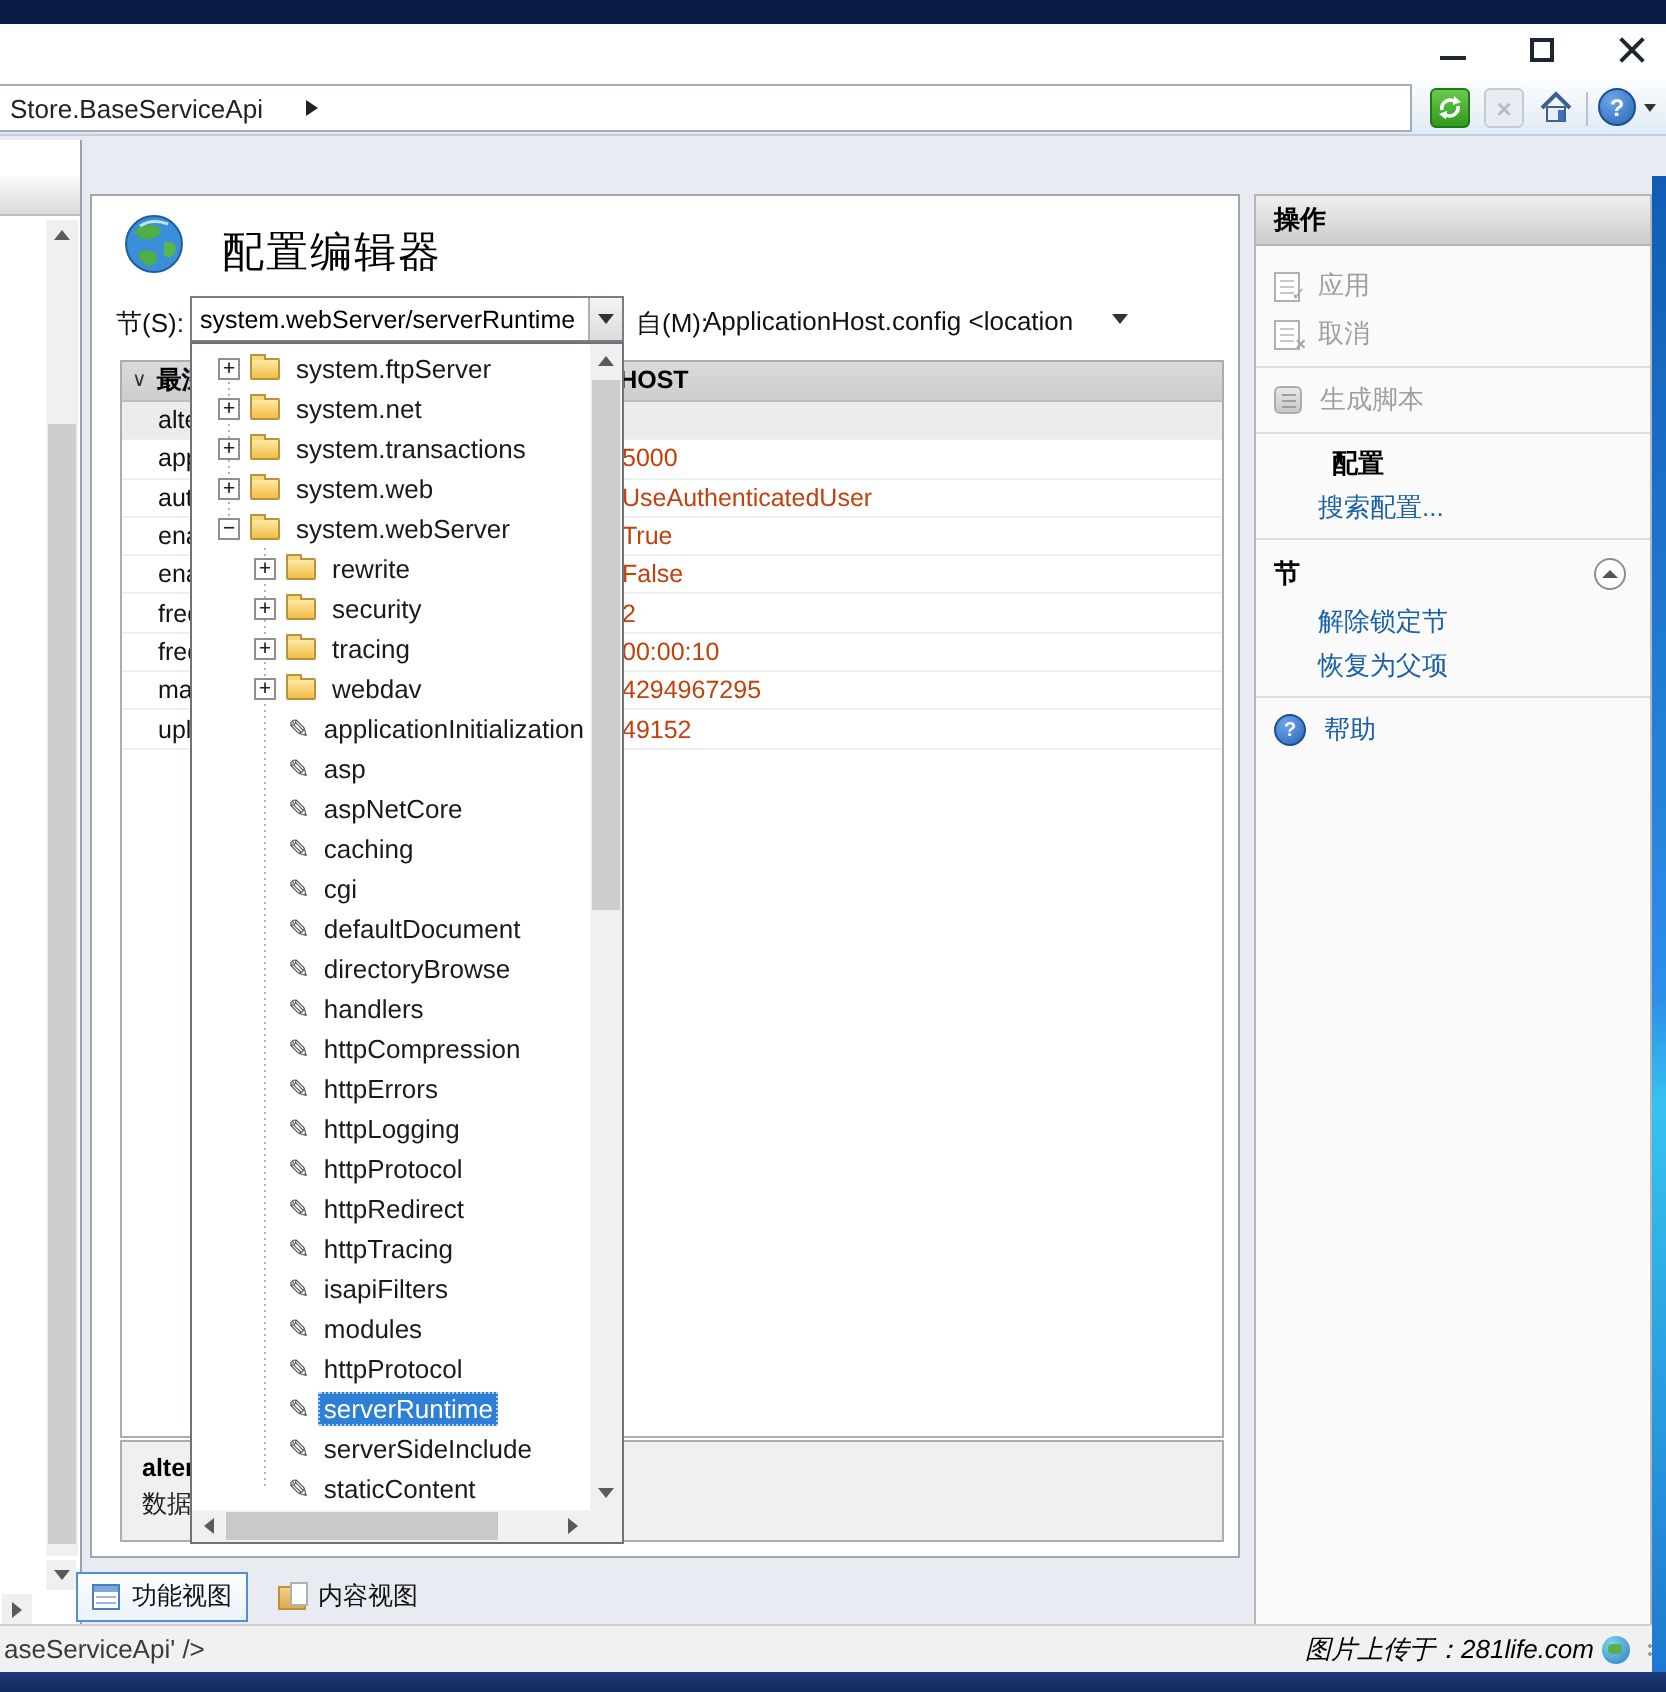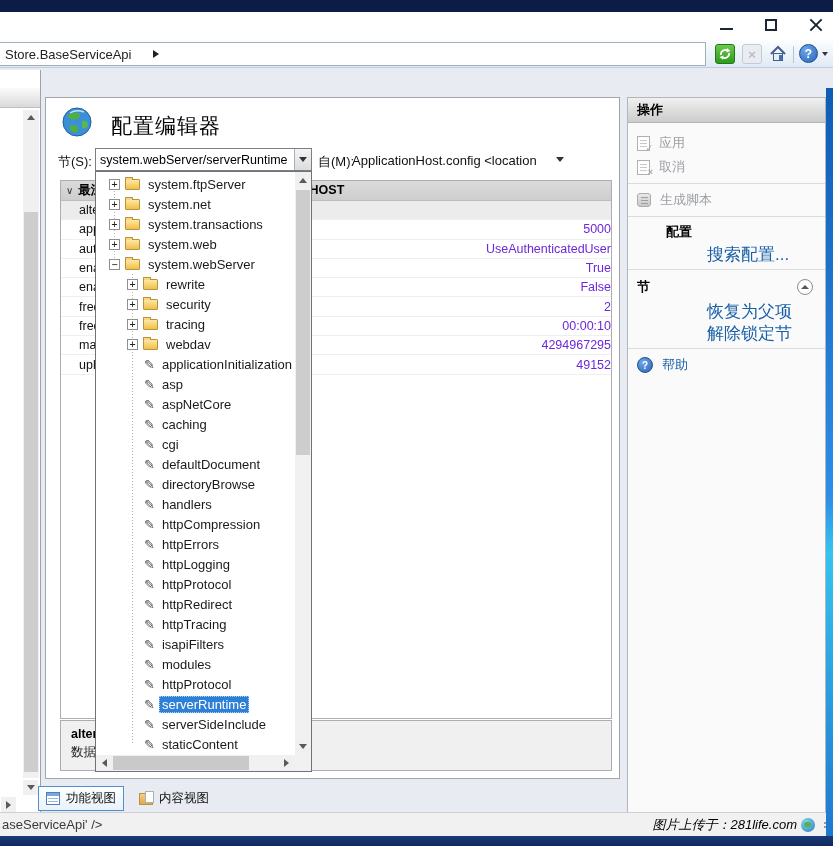--- a/index.html
+++ b/index.html
@@ -48,21 +48,21 @@
   .combo-text { flex:1; font-size:12.5px; padding-left:4px; white-space:nowrap; overflow:hidden; }
   .combo-btn { width:17px; height:100%; border-left:1px solid #aab0b8; background:linear-gradient(#f4f4f4,#dcdcdc); display:flex; align-items:center; justify-content:center; }
   .from-caret { width:0; height:0; border-top:5px solid #333; border-left:4px solid transparent; border-right:4px solid transparent; }
 
   
   .grid { left:60px; top:180px; width:552px; height:539px; border:1px solid #aaadb1; background:#fff; overflow:hidden; }
   .grid-header { height:20px; background:linear-gradient(#dadada,#cecece); border-bottom:1px solid #bdbdbd; display:flex; align-items:center; font-size:12.5px; font-weight:bold; color:#000; white-space:nowrap; overflow:hidden; }
   .gh-chev { font-size:10px; color:#333; margin:0 5px 0 5px; font-weight:normal; }
   .grow { display:flex; height:19.3px; align-items:center; font-size:12.5px; border-bottom:1px solid #efefef; white-space:nowrap; }
   .grow .gname { width:250px; flex:none; padding-left:18px; overflow:hidden; color:#111; }
-  .grow .gval { flex:1; overflow:hidden; color:#6d28d9;text-align:right; }
+  .grow .gval { flex:1; overflow:hidden; color:#c2410c; }
   .grow.selrow { background:#ececec; }
   .descbox { left:60px; top:720px; width:552px; height:51px; background:#f0f0f0; border:1px solid #aaadb1; padding:6px 10px; }
   .desc-name { font-size:12.5px; font-weight:bold; color:#000; }
   .desc-type { font-size:12.5px; color:#222; margin-top:3px; }
 
   
   .dropdown { left:95px; top:171px; width:217px; height:601px; background:#fff; border:1px solid #6e737a; z-index:30; }
   .tree-view { position:absolute; left:1px; top:2px; right:17px; bottom:17px; overflow:hidden; }
   .guide { position:absolute; width:1px; background-image:repeating-linear-gradient(to bottom,#b4b4b4 0 1px,transparent 1px 3px); }
   .trow { display:flex; align-items:center; height:20px; font-size:13px; color:#1a1a1a; white-space:nowrap; position:relative; }
@@ -81,21 +81,21 @@
 
   
   .actions { left:627px; top:97px; width:199px; height:718px; background:#fafafa; border:1px solid #b3b7bc; }
   .act-header { height:25px; background:linear-gradient(#f0f0f0,#cccccc); border-bottom:1px solid #b5b5b5; display:flex; align-items:center; padding-left:9px; font-size:13px; font-weight:bold; color:#000; }
   .act-item { display:flex; align-items:center; height:24px; padding-left:9px; font-size:13px; }
   .act-item .txt { margin-left:9px; }
   .disabled-txt { color:#9b9ea3; }
   .link { color:#1a60a8; }
   .act-divider { height:1px; background:#dcdcdc; margin:4px 0; }
   .heading { font-size:13px; font-weight:bold; color:#000; padding-left:38px; height:22px; display:flex; align-items:center; }
-  .indent-item { padding-left:31px; height:22px; display:flex; align-items:center; font-size:17px;margin-left:48px; }
+  .indent-item { padding-left:31px; height:22px; display:flex; align-items:center; font-size:13px; }
   .sec-row { display:flex; align-items:center; height:26px; padding:0 12px 0 9px; }
   .sec-row .heading-inline { font-size:13px; font-weight:bold; flex:1; }
   .chev-circle { width:16px; height:16px; border:1px solid #8a8f94; border-radius:50%; background:#fdfdfd; display:flex; align-items:center; justify-content:center; }
   .chev-circle .c-up { width:0; height:0; border-bottom:4px solid #555; border-left:4px solid transparent; border-right:4px solid transparent; }
   .doc-ic { width:13px; height:15px; background:#fff; border:1px solid #b0b0b0; position:relative; flex:none; }
   .doc-ic::before { content:''; position:absolute; left:2px; top:3px; width:7px; height:1px; background:#c9c9c9; box-shadow:0 3px 0 #c9c9c9, 0 6px 0 #c9c9c9; }
   .doc-badge { position:absolute; right:-4px; bottom:-3px; font-size:9px; color:#a6a6a6; font-weight:bold; }
   .script-ic { width:14px; height:14px; border-radius:3px; background:linear-gradient(#e8e8e8,#c9c9c9); border:1px solid #adadad; position:relative; flex:none; }
   .script-ic::before { content:''; position:absolute; left:3px; top:3px; width:7px; height:1px; background:#9f9f9f; box-shadow:0 3px 0 #9f9f9f, 0 6px 0 #9f9f9f; }
   .help-circ { width:16px; height:16px; border-radius:50%; background:radial-gradient(circle at 35% 30%,#6ea7e8,#2a64b8); border:1px solid #1c4f91; color:#fff; font-size:10px; font-weight:bold; display:flex; align-items:center; justify-content:center; flex:none; }
@@ -422,24 +422,24 @@
       <span class="link">搜索配置...</span>
     </div>
     <div class="act-divider"></div>
     <div class="sec-row">
       <span class="heading-inline">节</span>
       <span class="chev-circle">
           <span class="c-up"></span>
         </span>
     </div>
     <div class="indent-item">
+      <span class="link">解除锁定节</span>
+    </div>
+    <div class="indent-item">
       <span class="link">恢复为父项</span>
-    </div>
-    <div class="indent-item">
-      <span class="link">解除锁定节</span>
     </div>
     <div class="act-divider"></div>
     <div class="act-item">
       <span class="help-circ">?</span>
       <span class="txt link">帮助</span>
     </div>
   </div>
 </div>
 
 <div class="abs" style="left:38px; top:786px; display:flex; gap:8px;">

